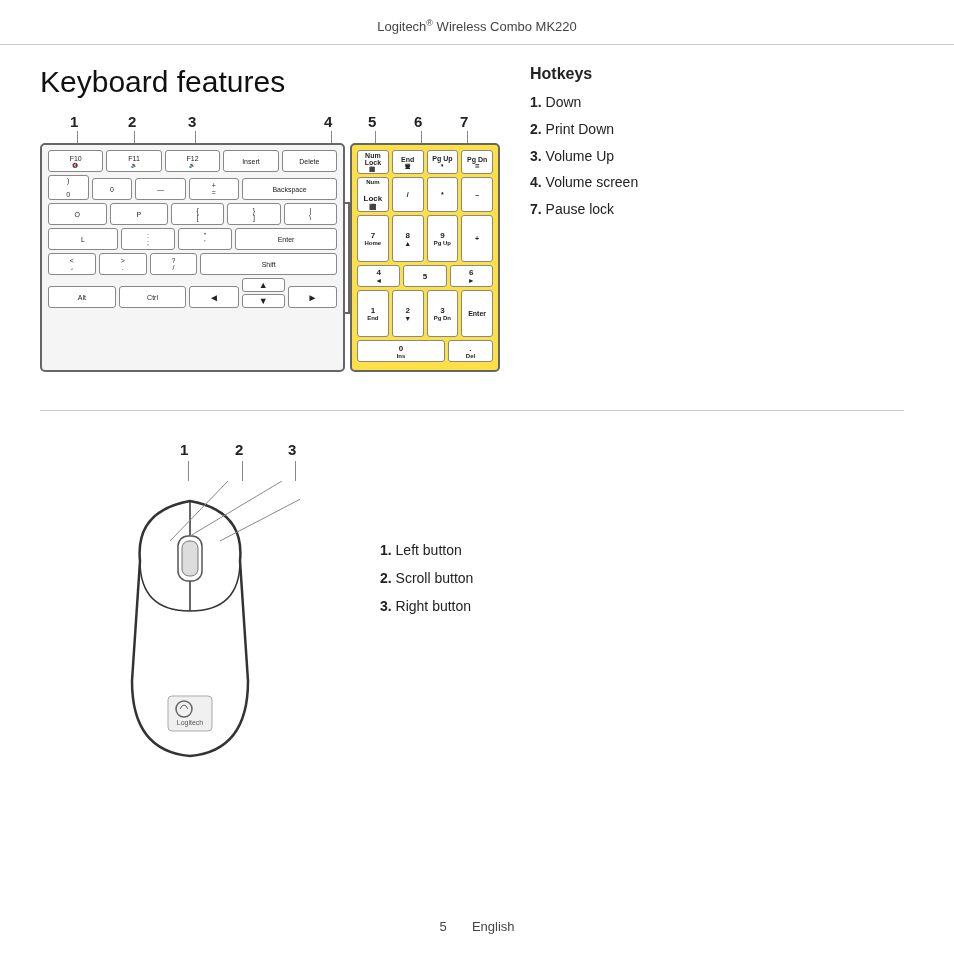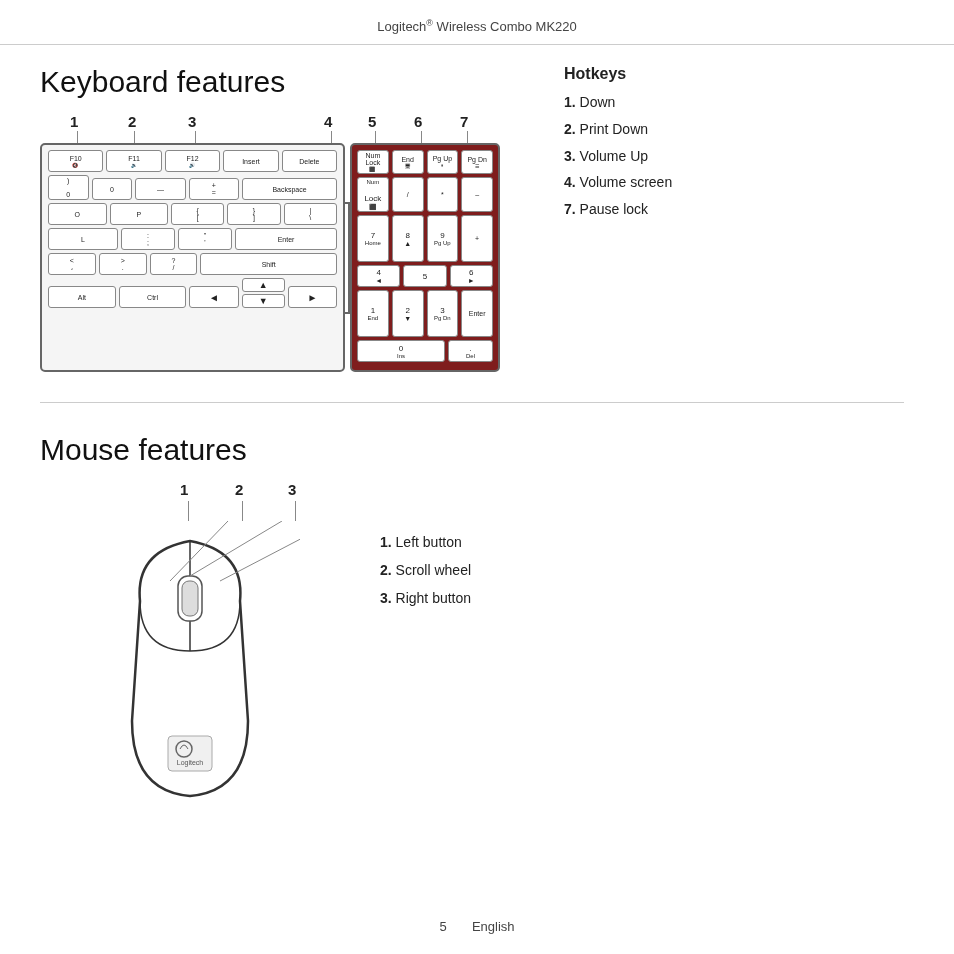--- a/index.html
+++ b/index.html
@@ -30,21 +30,21 @@
       margin-bottom: 14px;
       color: #111;
     }
 
     
     .keyboard-section {
       display: flex;
       align-items: flex-start;
       margin-bottom: 30px;
       border-bottom: 1px solid #ccc;
-      padding-bottom: 30px;
+      padding-bottom: 38px;
     }
 
     .keyboard-diagram {
       position: relative;
       width: 460px;
       flex-shrink: 0;
       margin-right: 30px;
     }
 
     .num-label {
@@ -72,21 +72,20 @@
       color: #222;
       min-height: 22px;
       padding: 1px 2px;
       position: relative;
       flex-direction: column;
     }
 
     
     .hotkeys-panel {
       flex: 1;
-      margin-left: 34px;
     }
 
     .hotkeys-title {
       font-size: 16px;
       font-weight: bold;
       margin-bottom: 10px;
     }
 
     .hotkeys-list {
       list-style: none;
@@ -255,21 +254,21 @@
             <div style="display:flex; flex-direction:column; gap:2px; flex:0.7;">
               <div class="key" style="min-height:10px; font-size:9px;">▲</div>
               <div class="key" style="min-height:10px; font-size:9px;">▼</div>
             </div>
             <div class="key" style="flex:0.7; font-size:10px;">►</div>
           </div>
 
           <div style="position:absolute; right:-7px; top:25%; height:50%; border-right:2px solid #666; border-top:2px solid #666; border-bottom:2px solid #666; width:5px;"></div>
         </div>
 
-        <div style="border:2px solid #666; border-radius:5px; padding:5px; background:#7f1d1d; width:150px;">
+        <div style="border:2px solid #666; border-radius:5px; padding:5px; background:#fde047; width:150px;font-weight:bold;">
 
           <div class="numpad-row">
             <div class="key" style="flex:1; font-size:7px;">
                 <span>Num</span>
                 <span>Lock</span>
                 <span style="font-size:5px;">⬛</span>
               </div>
             <div class="key" style="flex:1; font-size:7px;">
                 <span>End</span>
                 <span style="font-size:5px;">🖥</span>
@@ -326,21 +325,20 @@
         <li><b>2.</b>  <span>Print Down</span></li>
         <li><b>3.</b>  <span>Volume Up</span></li>
         <li><b>4.</b>  <span>Volume screen</span></li>
         <li><b>7.</b>  <span>Pause lock</span></li>
       </ol>
     </div>
   </div>
 
   <div class="mouse-section">
     <div class="mouse-diagram">
-      <h2 class="section-title">Mouse features</h2>
 
       <div style="position:relative; height:40px; margin-bottom:0;">
         <span style="position:absolute; left:140px; top:0; font-size:15px; font-weight:bold;">1</span>
         <span style="position:absolute; left:195px; top:0; font-size:15px; font-weight:bold;">2</span>
         <span style="position:absolute; left:248px; top:0; font-size:15px; font-weight:bold;">3</span>
 
         <div style="position:absolute; left:148px; top:20px; width:1px; height:20px; background:#888;"></div>
         <div style="position:absolute; left:202px; top:20px; width:1px; height:20px; background:#888;"></div>
         <div style="position:absolute; left:255px; top:20px; width:1px; height:20px; background:#888;"></div>
       </div>
@@ -369,21 +367,21 @@
           <line x1="255" y1="0" x2="140" y2="60" stroke="#888" stroke-width="1"></line>
 
           <line x1="202" y1="0" x2="110" y2="55" stroke="#888" stroke-width="1"></line>
         </svg>
       </div>
     </div>
 
     <div style="padding-top:100px;">
       <ol class="mouse-features-list" style="padding-top:0;">
         <li><b>1.</b>  <span>Left button</span></li>
-        <li><b>2.</b>  <span>Scroll wheel</span></li>
+        <li><b>2.</b>  <span>Scroll button</span></li>
         <li><b>3.</b>  <span>Right button</span></li>
       </ol>
     </div>
   </div>
 
 </div>
 
 <div class="page-footer">
   <span>5</span>
   &nbsp;&nbsp;&nbsp;&nbsp;&nbsp;

